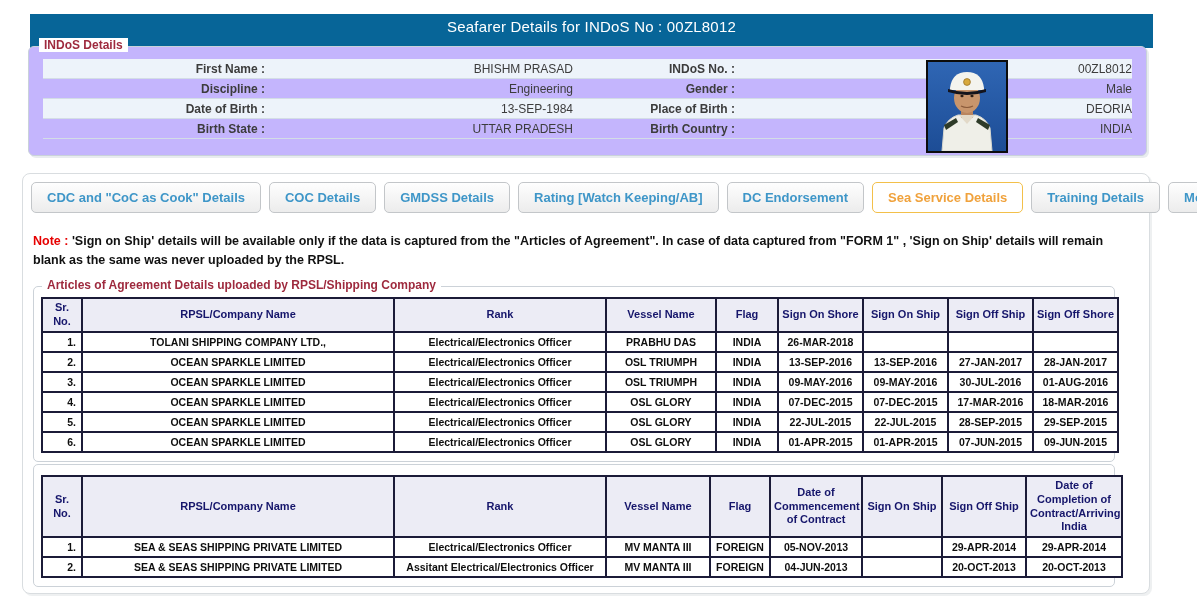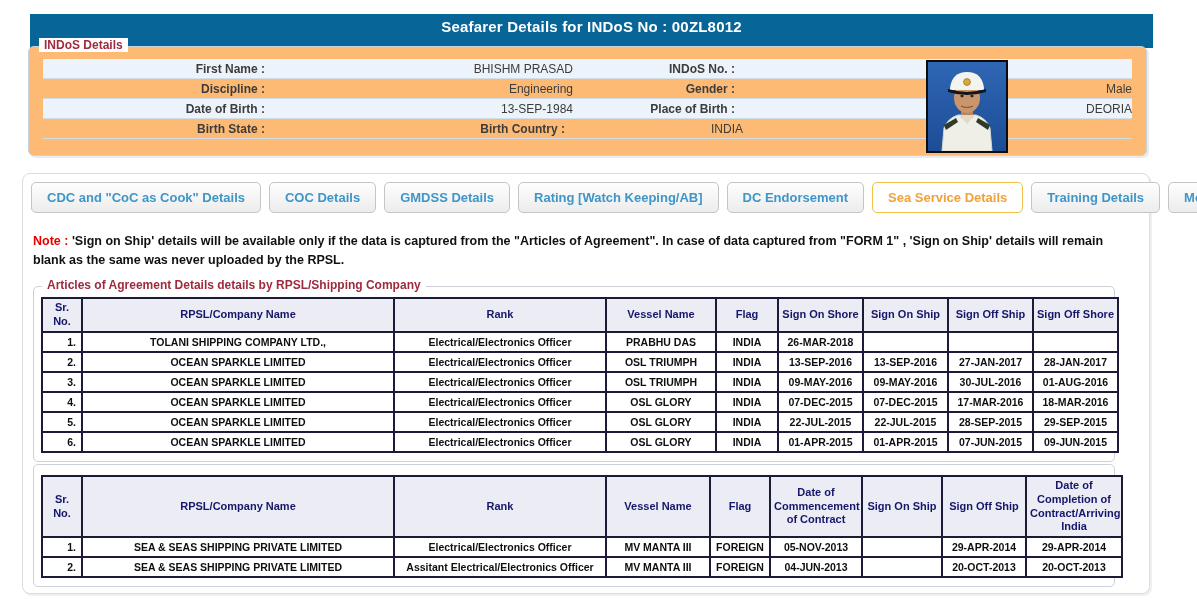--- a/index.html
+++ b/index.html
@@ -2,25 +2,25 @@
 <html><head>
 <meta charset="utf-8">
 <style>
   * { margin:0; padding:0; box-sizing:border-box; }
   html,body { background:#fff; }
   body { font-family:"Liberation Sans", sans-serif; color:#3c3c3c; }
   .page { position:relative; width:1197px; height:612px; background:#fff; overflow:hidden; }
 
   
   .title-bar { position:absolute; left:30px; top:14px; width:1123px; height:34px;
-    background:#076598; color:#fff; font-weight:bold; font-size:15px; text-align:center;
+    background:#076598; color:#fff; font-weight:normal; font-size:15px; text-align:center;
     line-height:26px; letter-spacing:.2px; }
 
   
-  .fieldset { position:absolute; border:1px solid #c9d2da; border-radius:6px; background:#fdba74;
+  .fieldset { position:absolute; border:1px solid #c9d2da; border-radius:6px; background:#c4b5fd;
     box-shadow:2px 2px 0 rgba(190,200,210,.35); }
   .fieldset > .legend { position:absolute; top:-9px; left:10px; background:#fff; padding:0 5px;
     color:#9e2a3e; font-weight:bold; font-size:12px; white-space:nowrap; }
   .indos-box { left:28px; top:46px; width:1119px; height:110px; }
   .field-rows { position:absolute; left:14px; right:14px; top:12px; }
   .field-row { display:grid; grid-template-columns:230px 300px 170px auto; height:20px;
     line-height:20px; font-size:12px; border-bottom:1px solid #d3dde6; }
   .field-row:nth-child(odd) { background:#edf3fa; }
   .field-row .lbl { text-align:right; font-weight:bold; padding-right:8px; white-space:nowrap; }
   .field-row .val { text-align:right; padding-left:2px; white-space:nowrap; }
@@ -68,35 +68,37 @@
 
   <div class="title-bar">Seafarer Details for INDoS No : 00ZL8012</div>
 
   <div class="fieldset indos-box">
     <div class="legend">INDoS Details</div>
     <div class="field-rows" id="field-rows">
         <div class="field-row">
           <div class="lbl">First Name :</div>
           <div class="val">BHISHM PRASAD</div>
           <div class="lbl">INDoS No. :</div>
+          <div class="val">00ZL8012</div>
         </div>
         <div class="field-row">
           <div class="lbl">Discipline :</div>
           <div class="val">Engineering</div>
           <div class="lbl">Gender :</div>
           <div class="val">Male</div>
         </div>
         <div class="field-row">
           <div class="lbl">Date of Birth :</div>
           <div class="val">13-SEP-1984</div>
           <div class="lbl">Place of Birth :</div>
           <div class="val">DEORIA</div>
         </div>
         <div class="field-row">
           <div class="lbl">Birth State :</div>
+          <div class="val">UTTAR PRADESH</div>
           <div class="lbl">Birth Country :</div>
           <div class="val">INDIA</div>
         </div>
       </div>
     <div class="photo">
       <svg viewBox="0 0 78 89" preserveAspectRatio="none">
         <defs>
           <linearGradient id="bg" x1="0" y1="0" x2="0" y2="1">
             <stop offset="0" stop-color="#2f66b4"></stop>
               <stop offset="1" stop-color="#1d4d96"></stop>
@@ -134,21 +136,21 @@
         <div class="tab active">Sea Service Details</div>
         <div class="tab">Training Details</div>
         <div class="tab">Medical Fitness Certificate</div>
       </div>
 
     <div class="note">
       <span class="note-prefix">Note :</span><span> 'Sign on Ship' details will be available only if the data is captured from the "Articles of Agreement". In case of data captured from "FORM 1" , 'Sign on Ship' details will remain blank as the same was never uploaded by the RPSL.</span>
     </div>
 
     <div class="tbl-box tbl-box-1">
-      <div class="legend">Articles of Agreement Details details by RPSL/Shipping Company</div>
+      <div class="legend">Articles of Agreement Details uploaded by RPSL/Shipping Company</div>
       <table class="data" id="table-0">
           <colgroup>
             <col style="width: 40px;">
             <col style="width: 312px;">
             <col style="width: 212px;">
             <col style="width: 110px;">
             <col style="width: 62px;">
             <col style="width: 85px;">
             <col style="width: 85px;">
             <col style="width: 85px;">

